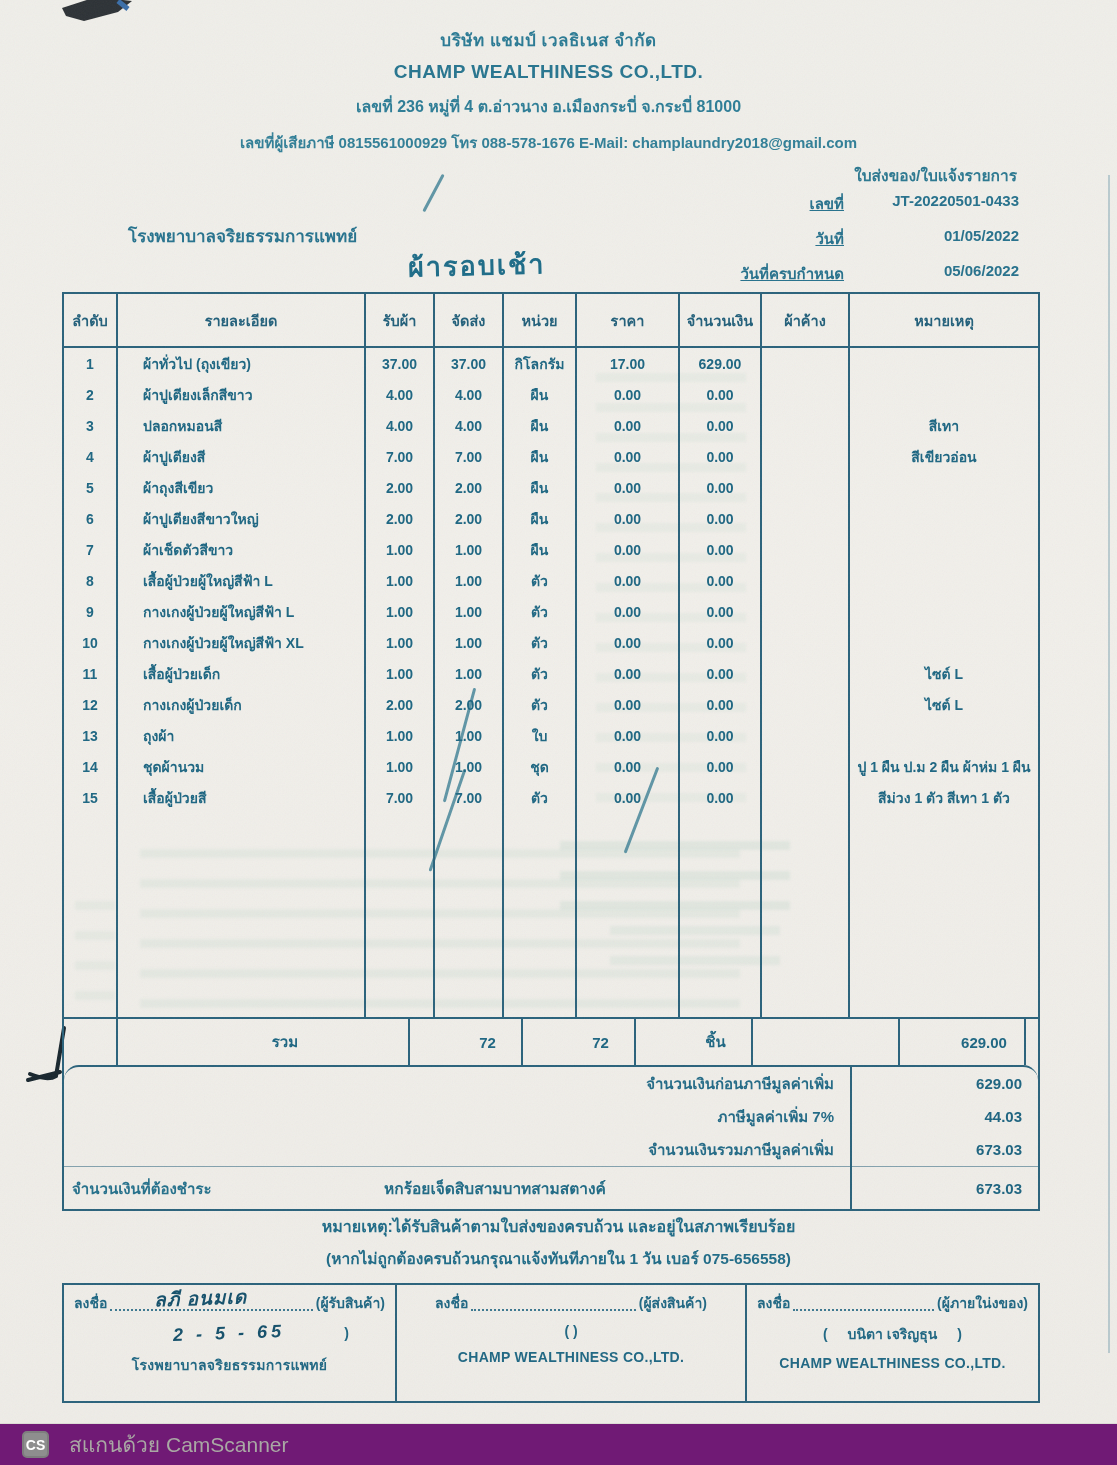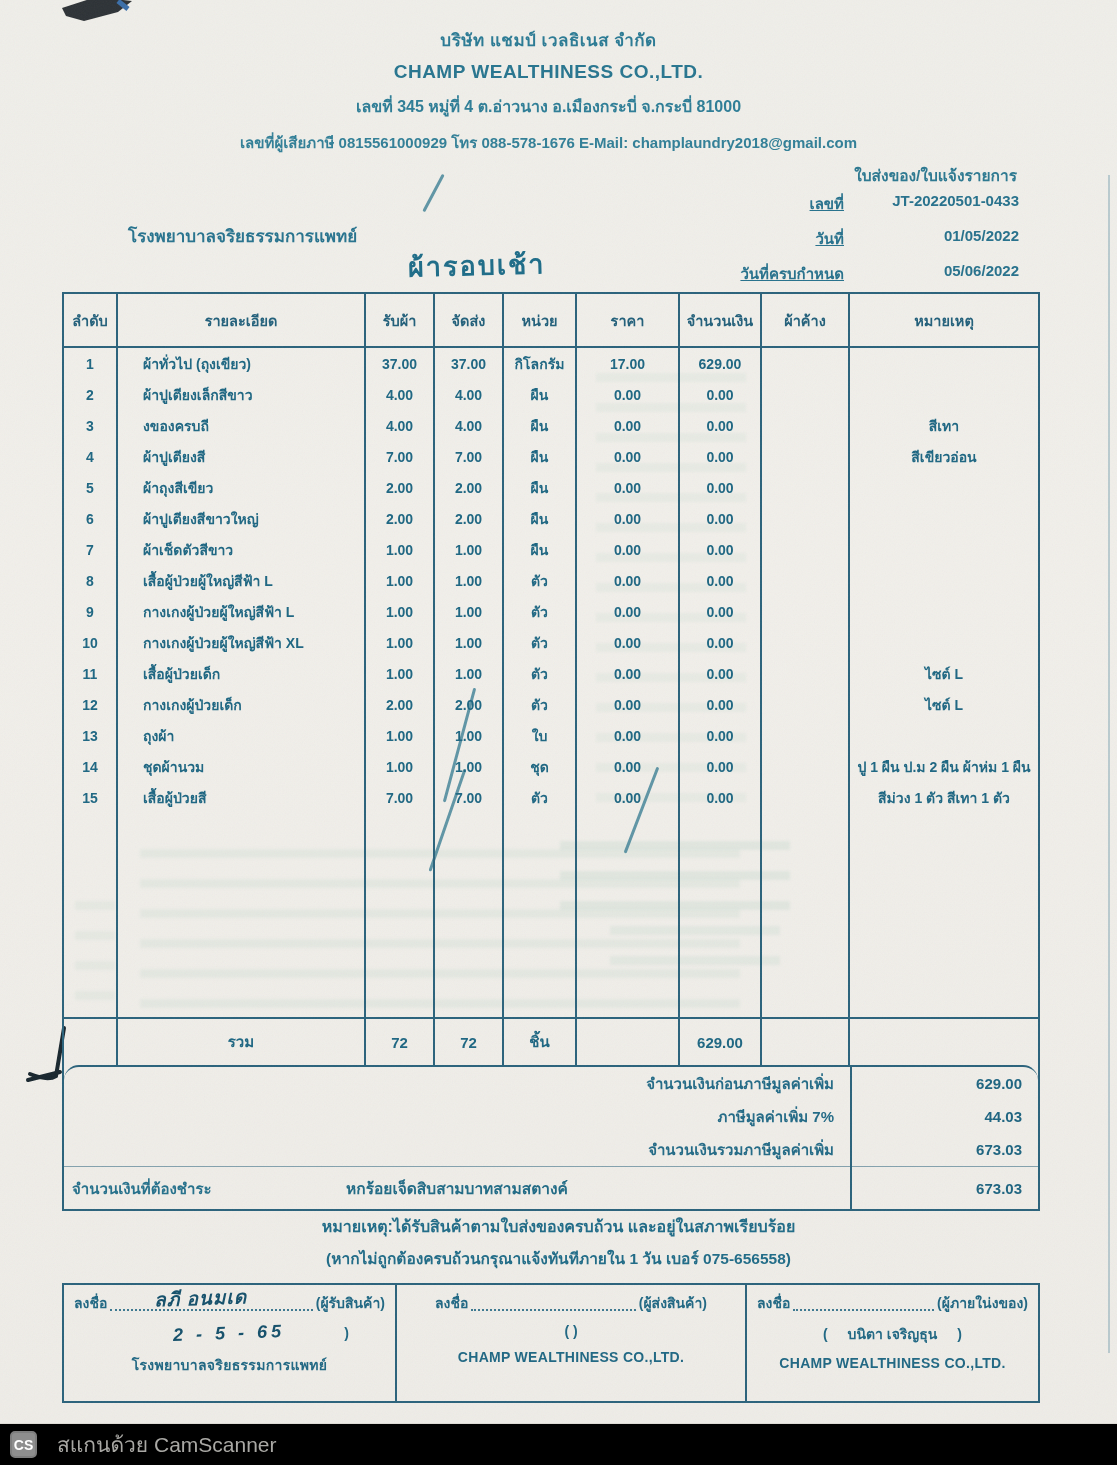--- a/index.html
+++ b/index.html
@@ -46,30 +46,30 @@
   .tgrid{display:grid;grid-template-columns:54px 248px 69px 69px 73px 103px 82px 88px 1fr;}
   .tc{border-right:2px solid var(--line);box-sizing:border-box;display:flex;align-items:center;justify-content:center;
       font-size:14px;font-weight:700;overflow:hidden;white-space:nowrap;}
   .tc:nth-child(9n){border-right:none;}
   .t-header{height:52px;border-bottom:2.5px solid var(--line);}
   .t-header .tc{font-size:14.5px;color:#215f7a;}
   .t-body{grid-auto-rows:31px;}
   .t-body .tc.desc, .t-total .tc.desc{justify-content:flex-start;padding-left:25px;}
   .t-filler{height:204px;}
   .t-filler .tc{height:204px;}
-  .t-total{height:46px;border-top:2.5px solid var(--line);}
+  .t-total{height:46px;border-top:2.5px solid var(--line);gap:44px;}
   .t-total .tc{font-size:15px;}
   .t-total .tc.desc{justify-content:center;padding-left:0;}
   
   .t-summary{position:relative;height:142px;border-top:2.5px solid var(--line);font-weight:700;border-radius:15px;}
   .t-summary::before{content:"";position:absolute;left:786px;top:0;bottom:0;width:2px;background:var(--line);}
   .s-row{display:flex;height:33px;align-items:center;}
   .s-label{width:786px;text-align:right;padding-right:16px;box-sizing:border-box;font-size:15px;color:#226a86;}
   .s-value{flex:1;text-align:right;padding-right:16px;font-size:15px;color:#1d6480;}
-  .s-row.last{height:43px;border-top:1px solid rgba(42,98,123,.55);position:relative;}
+  .s-row.last{height:43px;border-top:1px solid rgba(42,98,123,.55);position:relative;padding-left:38px;}
   .s-row.last .due-label{position:absolute;left:8px;top:10px;font-size:15px;color:#24708b;}
   .s-row.last .amount-text{width:786px;text-align:center;font-size:15.5px;color:#1f6a85;}
   
   .notes{position:absolute;left:60px;right:60px;top:1214px;text-align:center;color:#1f6b87;font-weight:700;}
   .notes .n1{font-size:16px;}
   .notes .n2{font-size:15.5px;margin-top:7px;}
   
   .sig-table{
     position:absolute;left:62px;top:1283px;width:978px;height:120px;border:2.5px solid var(--line);
     box-sizing:border-box;display:grid;grid-template-columns:333px 350px 1fr;color:#1f6783;
@@ -80,40 +80,40 @@
   .sig-dots{flex:1;border-bottom:2px dotted #3c7890;margin:0 3px 3px 3px;height:14px;position:relative;}
   .sig-role{font-size:14px;}
   .sig-line2{text-align:center;font-size:14px;margin-top:9px;position:relative;}
   .sig-org{text-align:center;font-size:14px;margin-top:10px;letter-spacing:.3px;}
   .hand{color:#14506b;transform:rotate(-2deg);display:inline-block;font-style:italic;letter-spacing:1px;}
   .hand-name{position:absolute;left:44px;top:-12px;font-size:19px;font-weight:700;}
   .hand-date{font-size:18px;font-weight:700;letter-spacing:4px;}
   .paren-r{position:absolute;right:36px;top:2px;}
   
   .cam-footer{
-    position:absolute;left:0;right:0;bottom:0;height:42px;background:#000000;
-    display:flex;align-items:center;padding-left:10px;box-sizing:border-box;
+    position:absolute;left:0;right:0;bottom:0;height:42px;background:#701a75;
+    display:flex;align-items:center;padding-left:22px;box-sizing:border-box;
     border-top:1px solid #dddbd5;
   }
   .cs-badge{
     width:27px;height:27px;border-radius:5px;background:#8e8e8e;color:#fff;
     display:flex;align-items:center;justify-content:center;
     font-size:14px;font-weight:700;border:2px solid #7e7e7e;box-sizing:border-box;
   }
   .cam-text{margin-left:20px;color:#a9a8a4;font-size:21px;}
 </style>
 </head>
 <body>
 
 <div class="paper">
 
   <div class="co-head">
     <div class="co-th">บริษัท แชมป์ เวลธิเนส จำกัด</div>
     <div class="co-en">CHAMP WEALTHINESS CO.,LTD.</div>
-    <div class="co-addr">เลขที่ 345 หมู่ที่ 4 ต.อ่าวนาง อ.เมืองกระบี่ จ.กระบี่ 81000</div>
+    <div class="co-addr">เลขที่ 236 หมู่ที่ 4 ต.อ่าวนาง อ.เมืองกระบี่ จ.กระบี่ 81000</div>
     <div class="co-tax">เลขที่ผู้เสียภาษี 0815561000929 โทร 088-578-1676 E-Mail: champlaundry2018@gmail.com</div>
   </div>
 
   <div class="doc-title">ใบส่งของ/ใบแจ้งรายการ</div>
 
   <div class="meta">
     <div class="meta-row">
       <span class="meta-label">เลขที่</span>
       <span class="meta-value">JT-20220501-0433</span>
     </div>
@@ -176,21 +176,21 @@
   <div class="tc desc">ผ้าปูเตียงเล็กสีขาว</div>
   <div class="tc">4.00</div>
   <div class="tc">4.00</div>
   <div class="tc">ผืน</div>
   <div class="tc">0.00</div>
   <div class="tc">0.00</div>
   <div class="tc"></div>
   <div class="tc"></div>
 
   <div class="tc">3</div>
-  <div class="tc desc">งของครบถี</div>
+  <div class="tc desc">ปลอกหมอนสี</div>
   <div class="tc">4.00</div>
   <div class="tc">4.00</div>
   <div class="tc">ผืน</div>
   <div class="tc">0.00</div>
   <div class="tc">0.00</div>
   <div class="tc"></div>
   <div class="tc">สีเทา</div>
 
   <div class="tc">4</div>
   <div class="tc desc">ผ้าปูเตียงสี</div>

